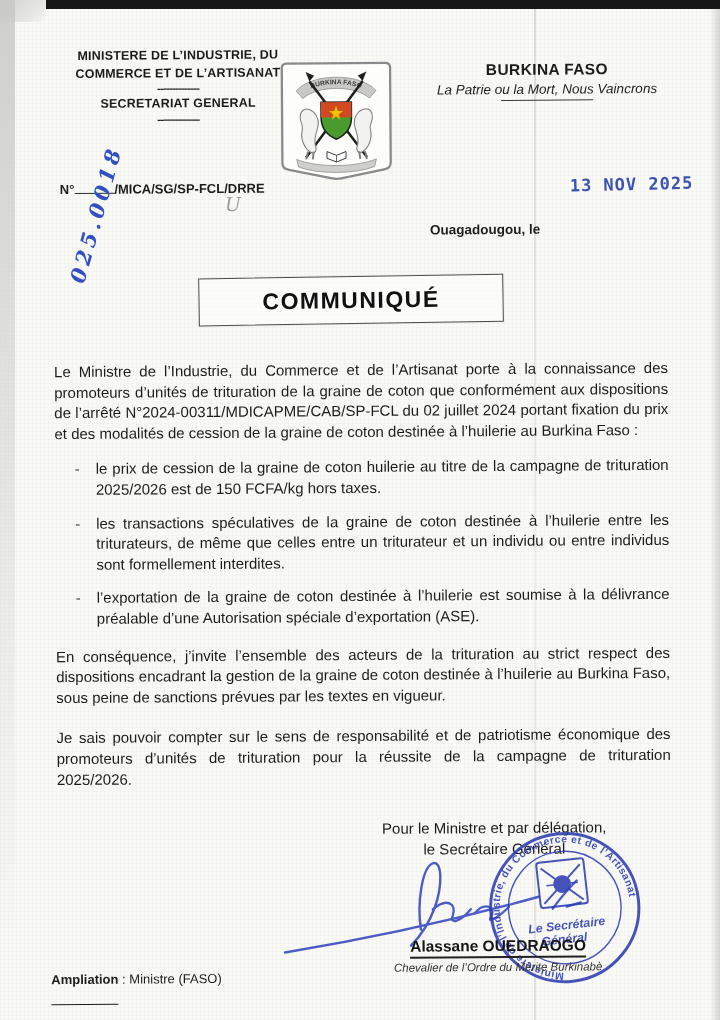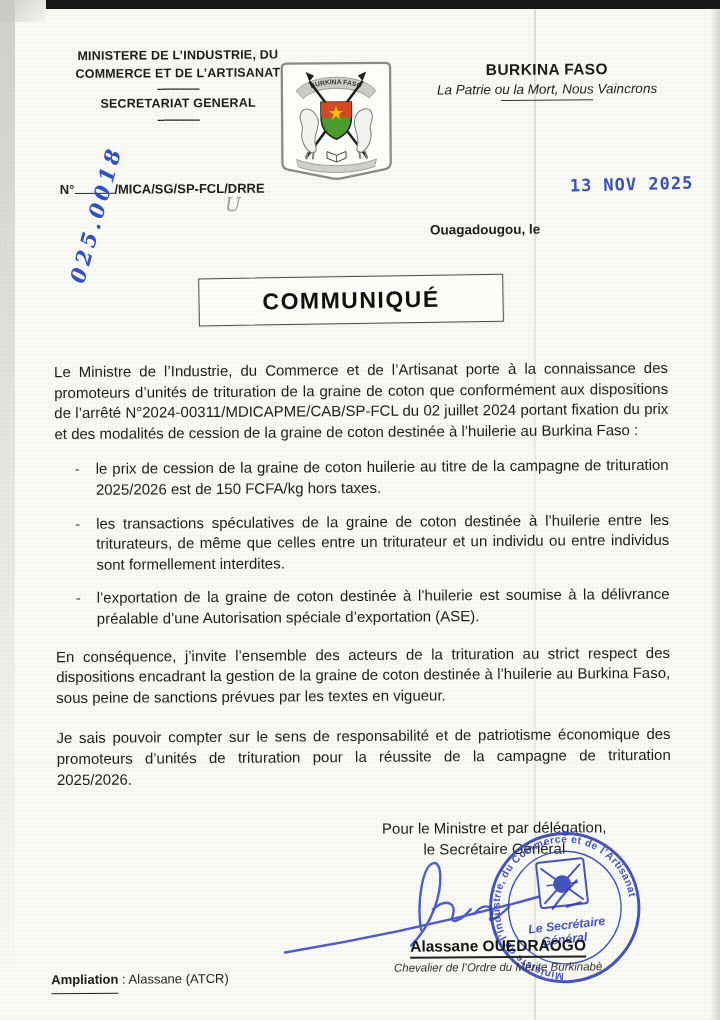--- a/index.html
+++ b/index.html
@@ -86,21 +86,21 @@
   .sig-lines{position:absolute;left:322px;top:818px;width:340px;text-align:center;font-size:15px;line-height:21px;color:#1b1b1b;}
   .sig-name-block{position:absolute;left:330px;top:938px;width:330px;text-align:center;}
   .sig-name{font-weight:bold;font-size:15.5px;color:#141414;border-bottom:2px solid #222;padding-bottom:1px;display:inline-block;}
   .sig-title{font-style:italic;font-size:11.5px;margin-top:3px;color:#333;}
 
   .stamp{position:absolute;left:483px;top:830px;width:158px;height:158px;opacity:0.88;transform:rotate(-6deg);}
   .sig-strokes{position:absolute;left:268px;top:852px;width:340px;height:110px;}
 
   
   .ampliation{position:absolute;left:48px;top:970px;font-size:13px;}
-  .ampliation .lbl{font-weight:bold;border-bottom:1.6px solid #1d1d1d;padding-bottom:6px;}
+  .ampliation .lbl{font-weight:bold;border-bottom:1.6px solid #1d1d1d;padding-bottom:17px;}
 </style>
 </head>
 <body>
 
 <div class="page">
 
   <div class="scan-topband"></div>
   <div class="scan-topleft"></div>
   <div class="scan-leftstrip"></div>
   <div class="scan-crease"></div>
@@ -231,17 +231,17 @@
         <text x="76" y="116" text-anchor="middle" font-size="12.5" font-weight="bold" font-style="italic" fill="#2e3eb2">Général</text>
       </svg>
     </div>
 
     <div class="sig-name-block">
       <span class="sig-name">Alassane OUEDRAOGO</span>
       <div class="sig-title">Chevalier de l’Ordre du Mérite Burkinabè</div>
     </div>
 
     <div class="ampliation">
-      <span class="lbl">Ampliation</span><span> : Alassane (ATCR)</span>
+      <span class="lbl">Ampliation</span><span> : Ministre (FASO)</span>
     </div>
 
   </div>
 </div>
 
 </body></html>

